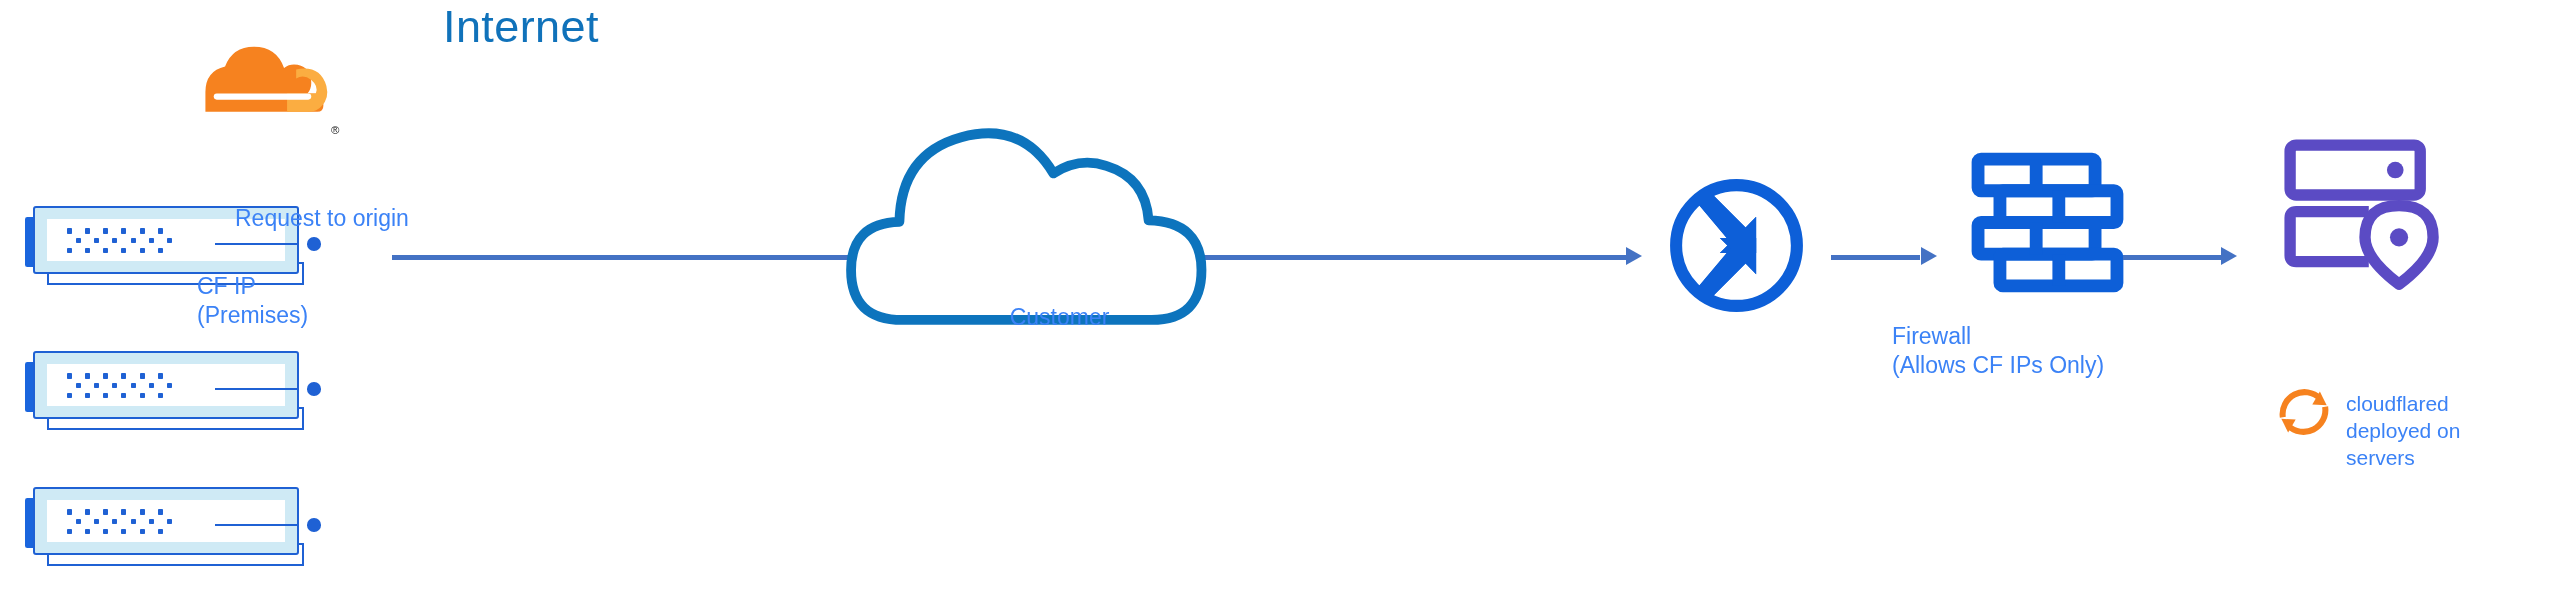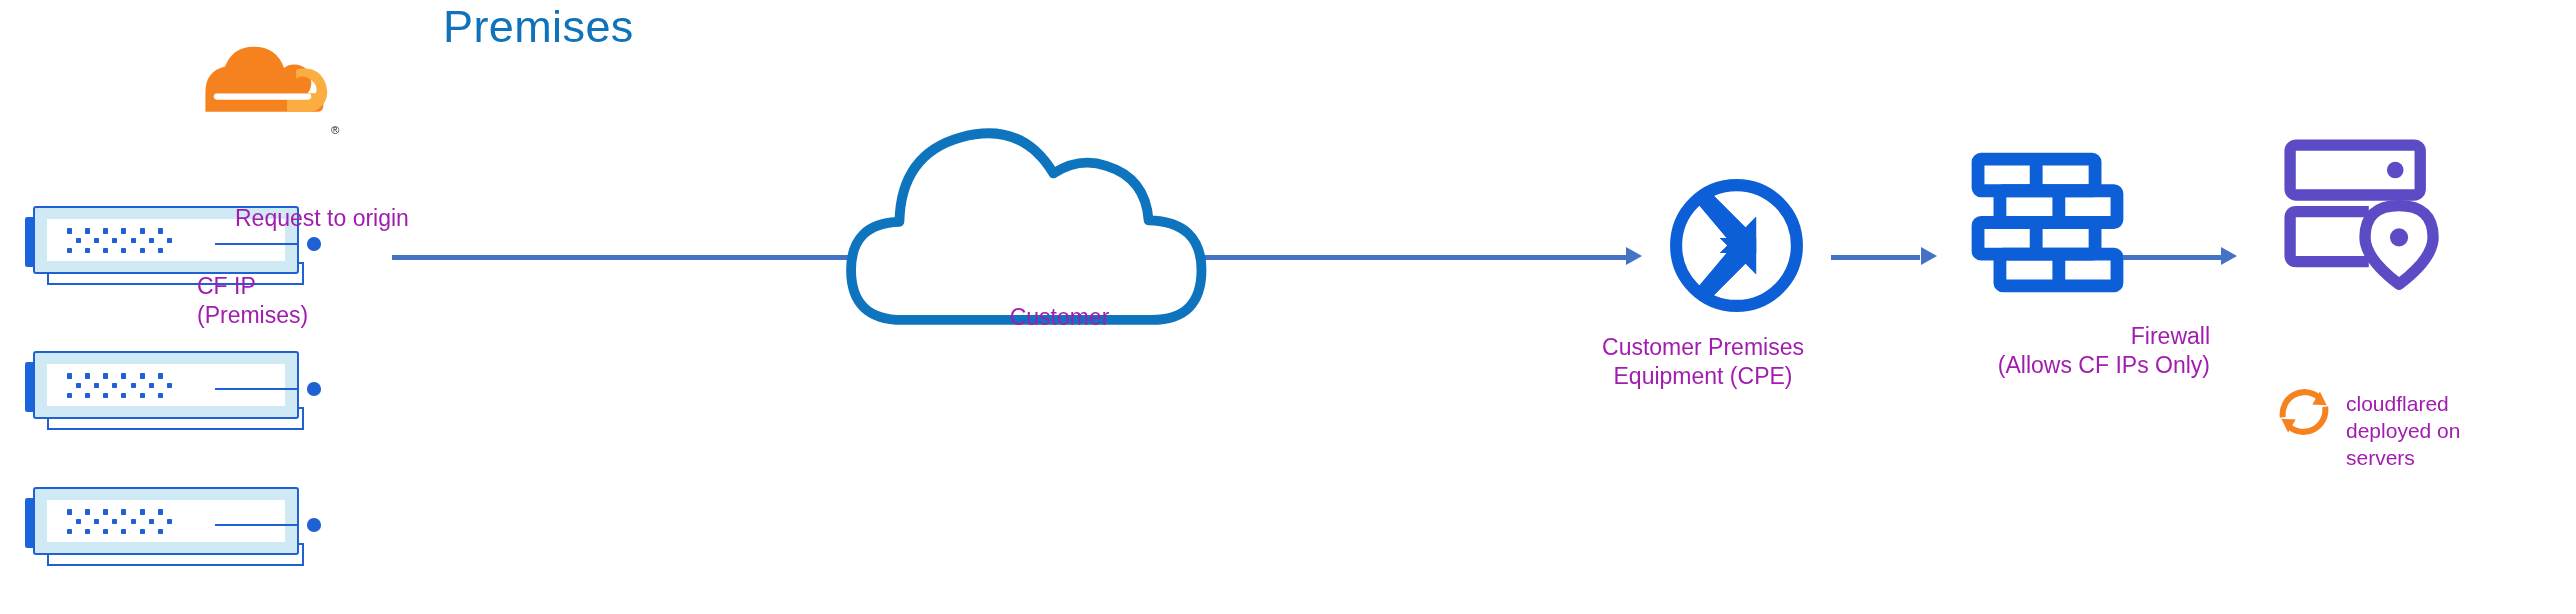--- a/index.html
+++ b/index.html
@@ -136,47 +136,47 @@
     width: 0;
     height: 0;
     border-top: 9.8px solid transparent;
     border-bottom: 9.8px solid transparent;
     border-left: 16.6px solid #4472C4;
   }
 
   
   .label {
     position: absolute;
-    color: #a21caf;
+    color: #3b82f6;
     font-size: 23px;
     line-height: 29px;
     white-space: pre;
   }
   .label.center { text-align: center; }
 
   #label-request { left: 235px; top: 204px; font-size: 23px; }
   #label-cfip    { left: 197px; top: 272px; }
   #label-cpe     { left: 1544px; top: 333px; width: 318px; text-align: center; }
-  #label-firewall{ left: 1892px; top: 322px; width: 318px; text-align: right; }
+  #label-firewall{ left: 1892px; top: 322px; width: 318px; text-align: left; }
   #label-origin  { left: 2263px; top: 325px; width: 257px; }
   #label-internet{ left: 961px; top: 303px; width: 197px; text-align: center; }
   #label-cloudflared {
     left: 2346px; top: 390px; width: 227px;
     font-size: 21px; line-height: 27px;
   }
 
   
   .icon-abs { position: absolute; }
 </style>
 </head>
 <body>
 
 <div id="canvas">
 
-  <div class="abs" id="diagram-title">Premises</div>
+  <div class="abs" id="diagram-title">Internet</div>
 
   <div class="abs" id="cloudflare-logo">
     <svg width="310" height="91" viewBox="0 0 410 120" style="position:absolute;left:0;top:-6px;">
       <g>
         <path d="M232 100 L232 74 Q232 46 258 40 Q268 14 296 14 Q326 14 336 42 Q344 36 354 38 Q372 42 372 62 Q372 70 367 76
                  L380 76 Q388 76 388 84 L388 92 Q388 100 380 100 Z" fill="#F6821F"></path>
         <path d="M352 44 Q384 38 392 66 Q396 82 386 92 Q380 100 368 100 L340 100 L340 76 L378 76 Q382 66 372 58 Q362 50 352 56 Z" fill="#FBAD41"></path>
         <path d="M247 76 L368 76 Q372 76 372 80 Q372 84 368 84 L247 84 Q243 84 243 80 Q243 76 247 76 Z" fill="#FFFFFF"></path>
       </g>
     </svg>
@@ -305,22 +305,20 @@
         <path d="M50 46 L66 30 L112 76 L126 62 L126 110 L78 110 L92 96 Z"></path>
 
         <path d="M150 46 L134 30 L88 76 L74 62 L74 110 L122 110 L108 96 Z" transform="translate(200,0) scale(-1,1)"></path>
 
         <path d="M50 46 L66 30 L112 76 L126 62 L126 110 L78 110 L92 96 Z" transform="translate(0,200) scale(1,-1)"></path>
 
         <path d="M150 46 L134 30 L88 76 L74 62 L74 110 L122 110 L108 96 Z" transform="translate(200,200) scale(-1,-1)"></path>
       </g>
     </svg>
   </div>
-  <div class="label" id="label-cpe">Customer Premises
-Equipment (CPE)</div>
 
   <div class="flow-line" style="left:1831px; top:255px; width:89px;"></div>
   <div class="flow-head" style="left:1921px; top:247px;"></div>
 
   <div class="icon-abs" style="left:1968px; top:150px;">
     <svg width="159" height="151" viewBox="0 0 210 200">
       <g fill="none" stroke="#0d5fd8" stroke-width="17" stroke-linejoin="round">
         <rect x="13" y="12" width="155" height="42" rx="4"></rect>
         <rect x="42" y="54" width="155" height="42" rx="4"></rect>
         <rect x="13" y="96" width="155" height="42" rx="4"></rect>

